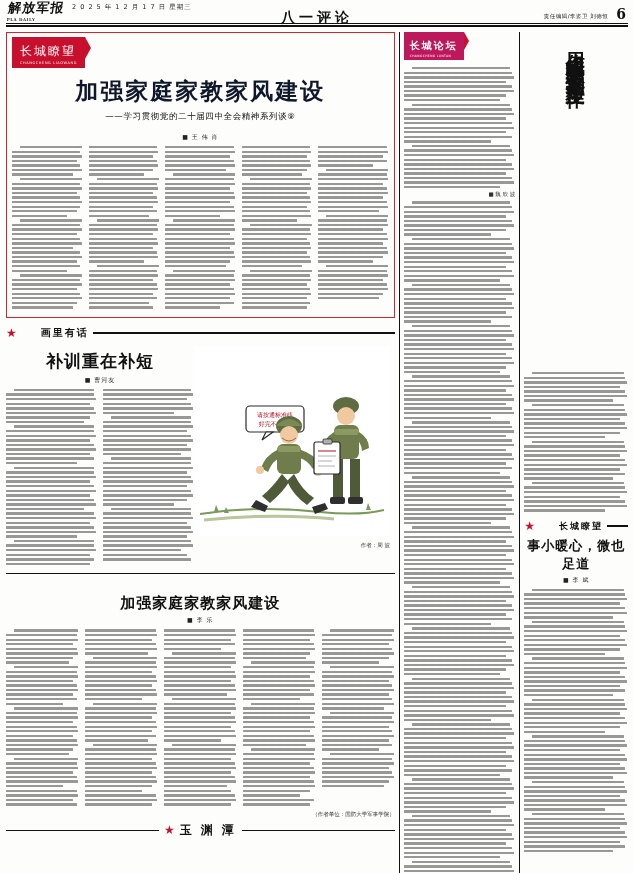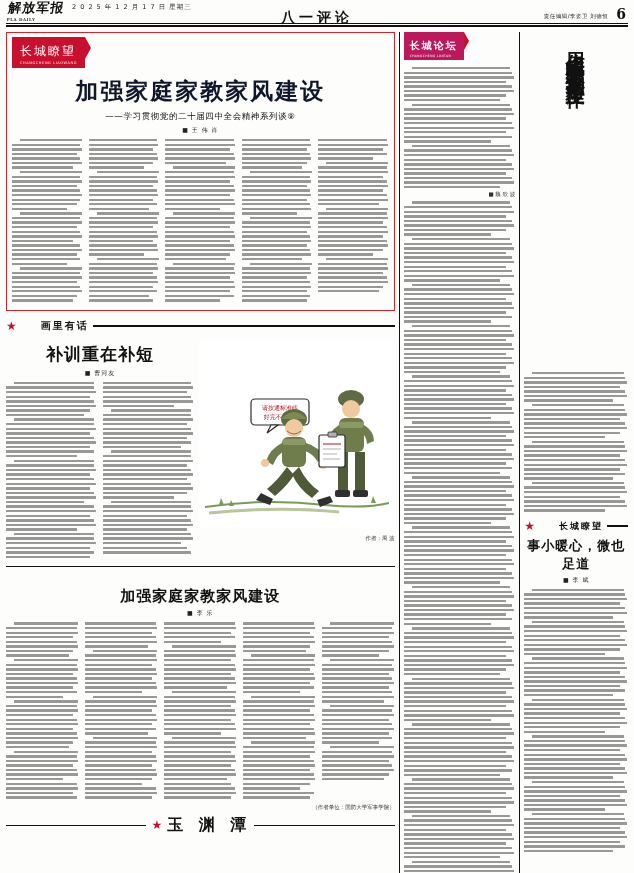--- a/index.html
+++ b/index.html
@@ -51,21 +51,21 @@
   .banner .cn{font-family:"DejaVu Serif","Liberation Serif",serif;font-weight:normal;font-size:12px;letter-spacing:2px;}
   .banner .en{display:block;font-size:3.5px;letter-spacing:.6px;opacity:.95;margin-top:1px;}
   .banner:after{
     content:"";position:absolute;right:-6px;top:0;border-left:6px solid #c8102e;
     border-top:11px solid transparent;border-bottom:11px solid transparent;
   }
   .headline{
     text-align:center;font-family:"DejaVu Serif","Liberation Serif",serif;
     font-weight:bold;font-size:23px;letter-spacing:2px;margin:8px 0 4px 0;color:#0f172a;
   }
-  .subhead{text-align:center;font-size:8.5px;letter-spacing:.6px;color:#111;margin-bottom:3px;}
+  .subhead{text-align:center;font-size:8.5px;letter-spacing:.6px;color:#111;margin-bottom:10px;}
   .byline{text-align:center;font-size:6px;color:#222;margin:2px 0 4px 0;letter-spacing:1px;}
 
   
   .cols{display:flex;gap:6px;}
   .tcol{flex:1;}
   .ln{height:3px;background:linear-gradient(90deg,#5a5a5a 0 100%);opacity:.62;margin-bottom:2.6px;border-radius:.5px;}
   .ln.s1{width:97%}.ln.s2{width:92%}.ln.s3{width:99%}.ln.s4{width:86%}.ln.s5{width:78%}
   .ln.ind{width:88%;margin-left:8px;}
   .tiny .ln{height:2.4px;margin-bottom:2.2px;}
 
@@ -103,21 +103,21 @@
   .mid-banner:after{
     content:"";position:absolute;right:-5px;top:0;border-left:5px solid #c8102e;
     border-top:9px solid transparent;border-bottom:9px solid transparent;
   }
   .sig{font-size:5.5px;text-align:right;color:#333;margin:3px 0;}
   .hr{height:1px;background:#111;margin:6px 0 5px 0;}
   .footer-strip{
     display:flex;align-items:center;gap:5px;margin-top:4px;
   }
   .footer-strip .bar{flex:1;height:1px;background:#111;}
-  .footer-name{font-family:Liberation Mono, monospace;font-weight:bold;font-size:16px;letter-spacing:3px;}
+  .footer-name{font-family:Liberation Serif, serif;font-weight:bold;font-size:12px;letter-spacing:3px;}
   .note{font-size:5.5px;text-align:right;color:#333;margin-top:3px;}
   .divider-v{width:1px;background:#111;align-self:stretch;}
 </style>
 </head>
 <body>
 
 <div class="page">
 
   <div class="masthead">
     <div class="logo">
@@ -335,21 +335,21 @@
             </div>
         </div>
       </div>
 
       <div class="sechead">
         <span class="star">★</span>
         <span class="lbl">画里有话</span>
         <span class="bar"></span>
       </div>
 
-      <div style="display:flex;gap:0;justify-content:space-between;">
+      <div style="display:flex;gap:0;">
         <div style="width:188px;">
           <div class="h2">补训重在补短</div>
           <div class="byline">■ 曹河友</div>
           <div class="cols tiny">
             <div class="tcol">
                 <div class="ln ind"></div>
                 <div class="ln s1"></div>
                 <div class="ln s3"></div>
                 <div class="ln s2"></div>
                 <div class="ln s1"></div>

